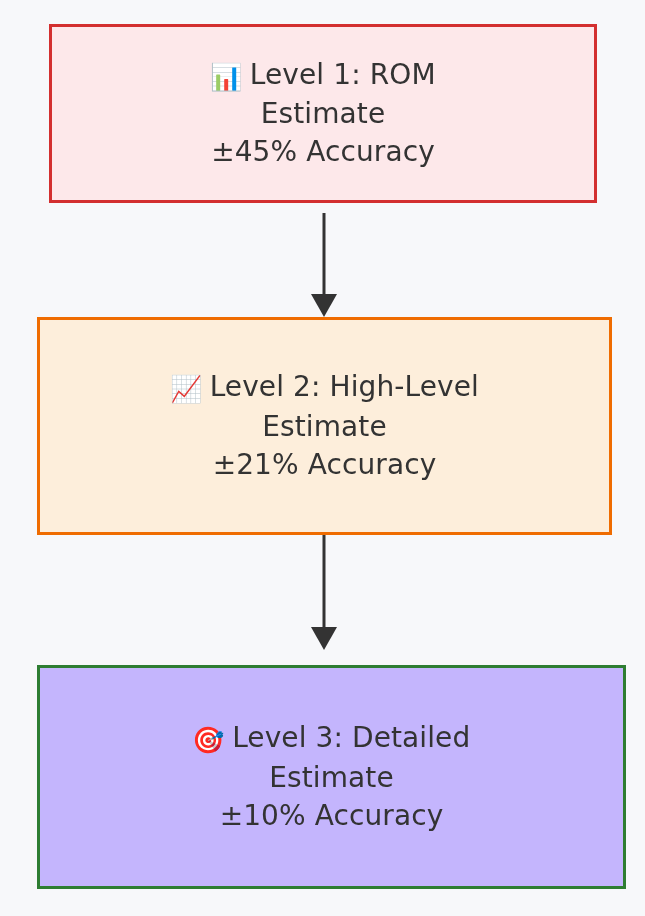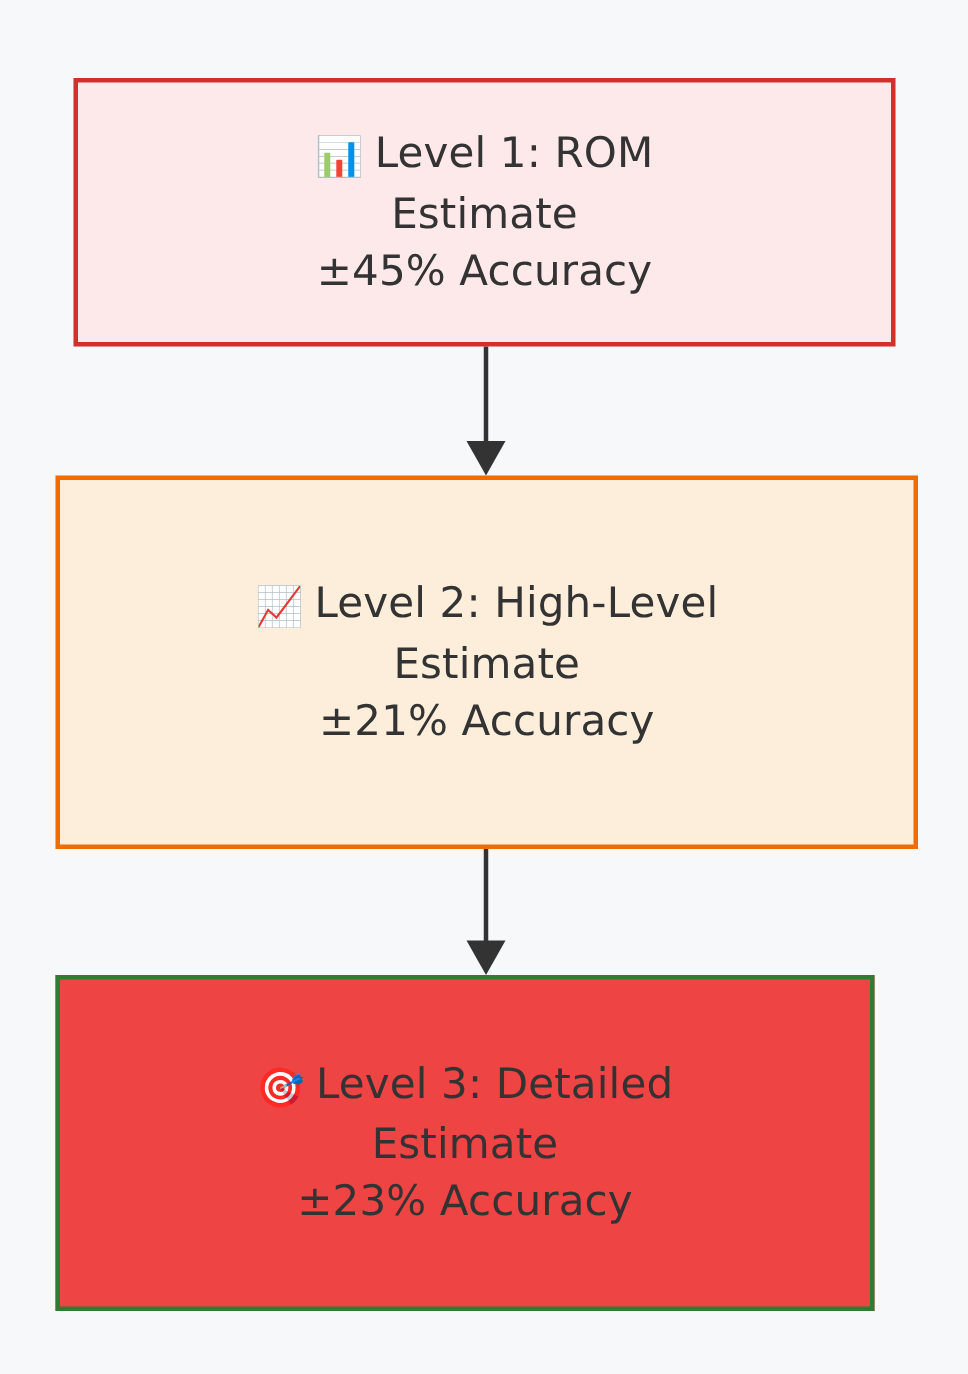--- a/index.html
+++ b/index.html
@@ -48,40 +48,40 @@
   .node-emoji {
     font-family: "DejaVu Sans", sans-serif;
     font-size: 26px;
     margin-right: 7px;
     vertical-align: -2px;
   }
 
   
   #node-level-1 {
     left: 49px;
-    top: 52px;
+    top: 24px;
     width: 548px;
     height: 179px;
     background: #fde8ea;
     border-color: #d32f2f;
   }
   #node-level-2 {
     left: 37px;
     top: 317px;
     width: 575px;
-    height: 249px;
+    height: 218px;
     background: #fdeedb;
     border-color: #ef6c00;
   }
   #node-level-3 {
     left: 37px;
-    top: 650px;
-    width: 546px;
+    top: 665px;
+    width: 589px;
     height: 224px;
-    background: #ef4444;
+    background: #c4b5fd;
     border-color: #2e7d32;
   }
 
   
   .edge {
     position: absolute;
     left: 0;
     top: 0;
     width: 645px;
     height: 916px;
@@ -117,16 +117,16 @@
     <span class="node-title">
       <span class="node-emoji">📈</span><span>Level 2: High-Level Estimate</span>
     </span>
     <span class="node-sub">±21% Accuracy</span>
   </div>
 
   <div class="node" id="node-level-3">
     <span class="node-title">
       <span class="node-emoji">🎯</span><span>Level 3: Detailed Estimate</span>
     </span>
-    <span class="node-sub">±23% Accuracy</span>
+    <span class="node-sub">±10% Accuracy</span>
   </div>
 
 </div>
 
 </body></html>

